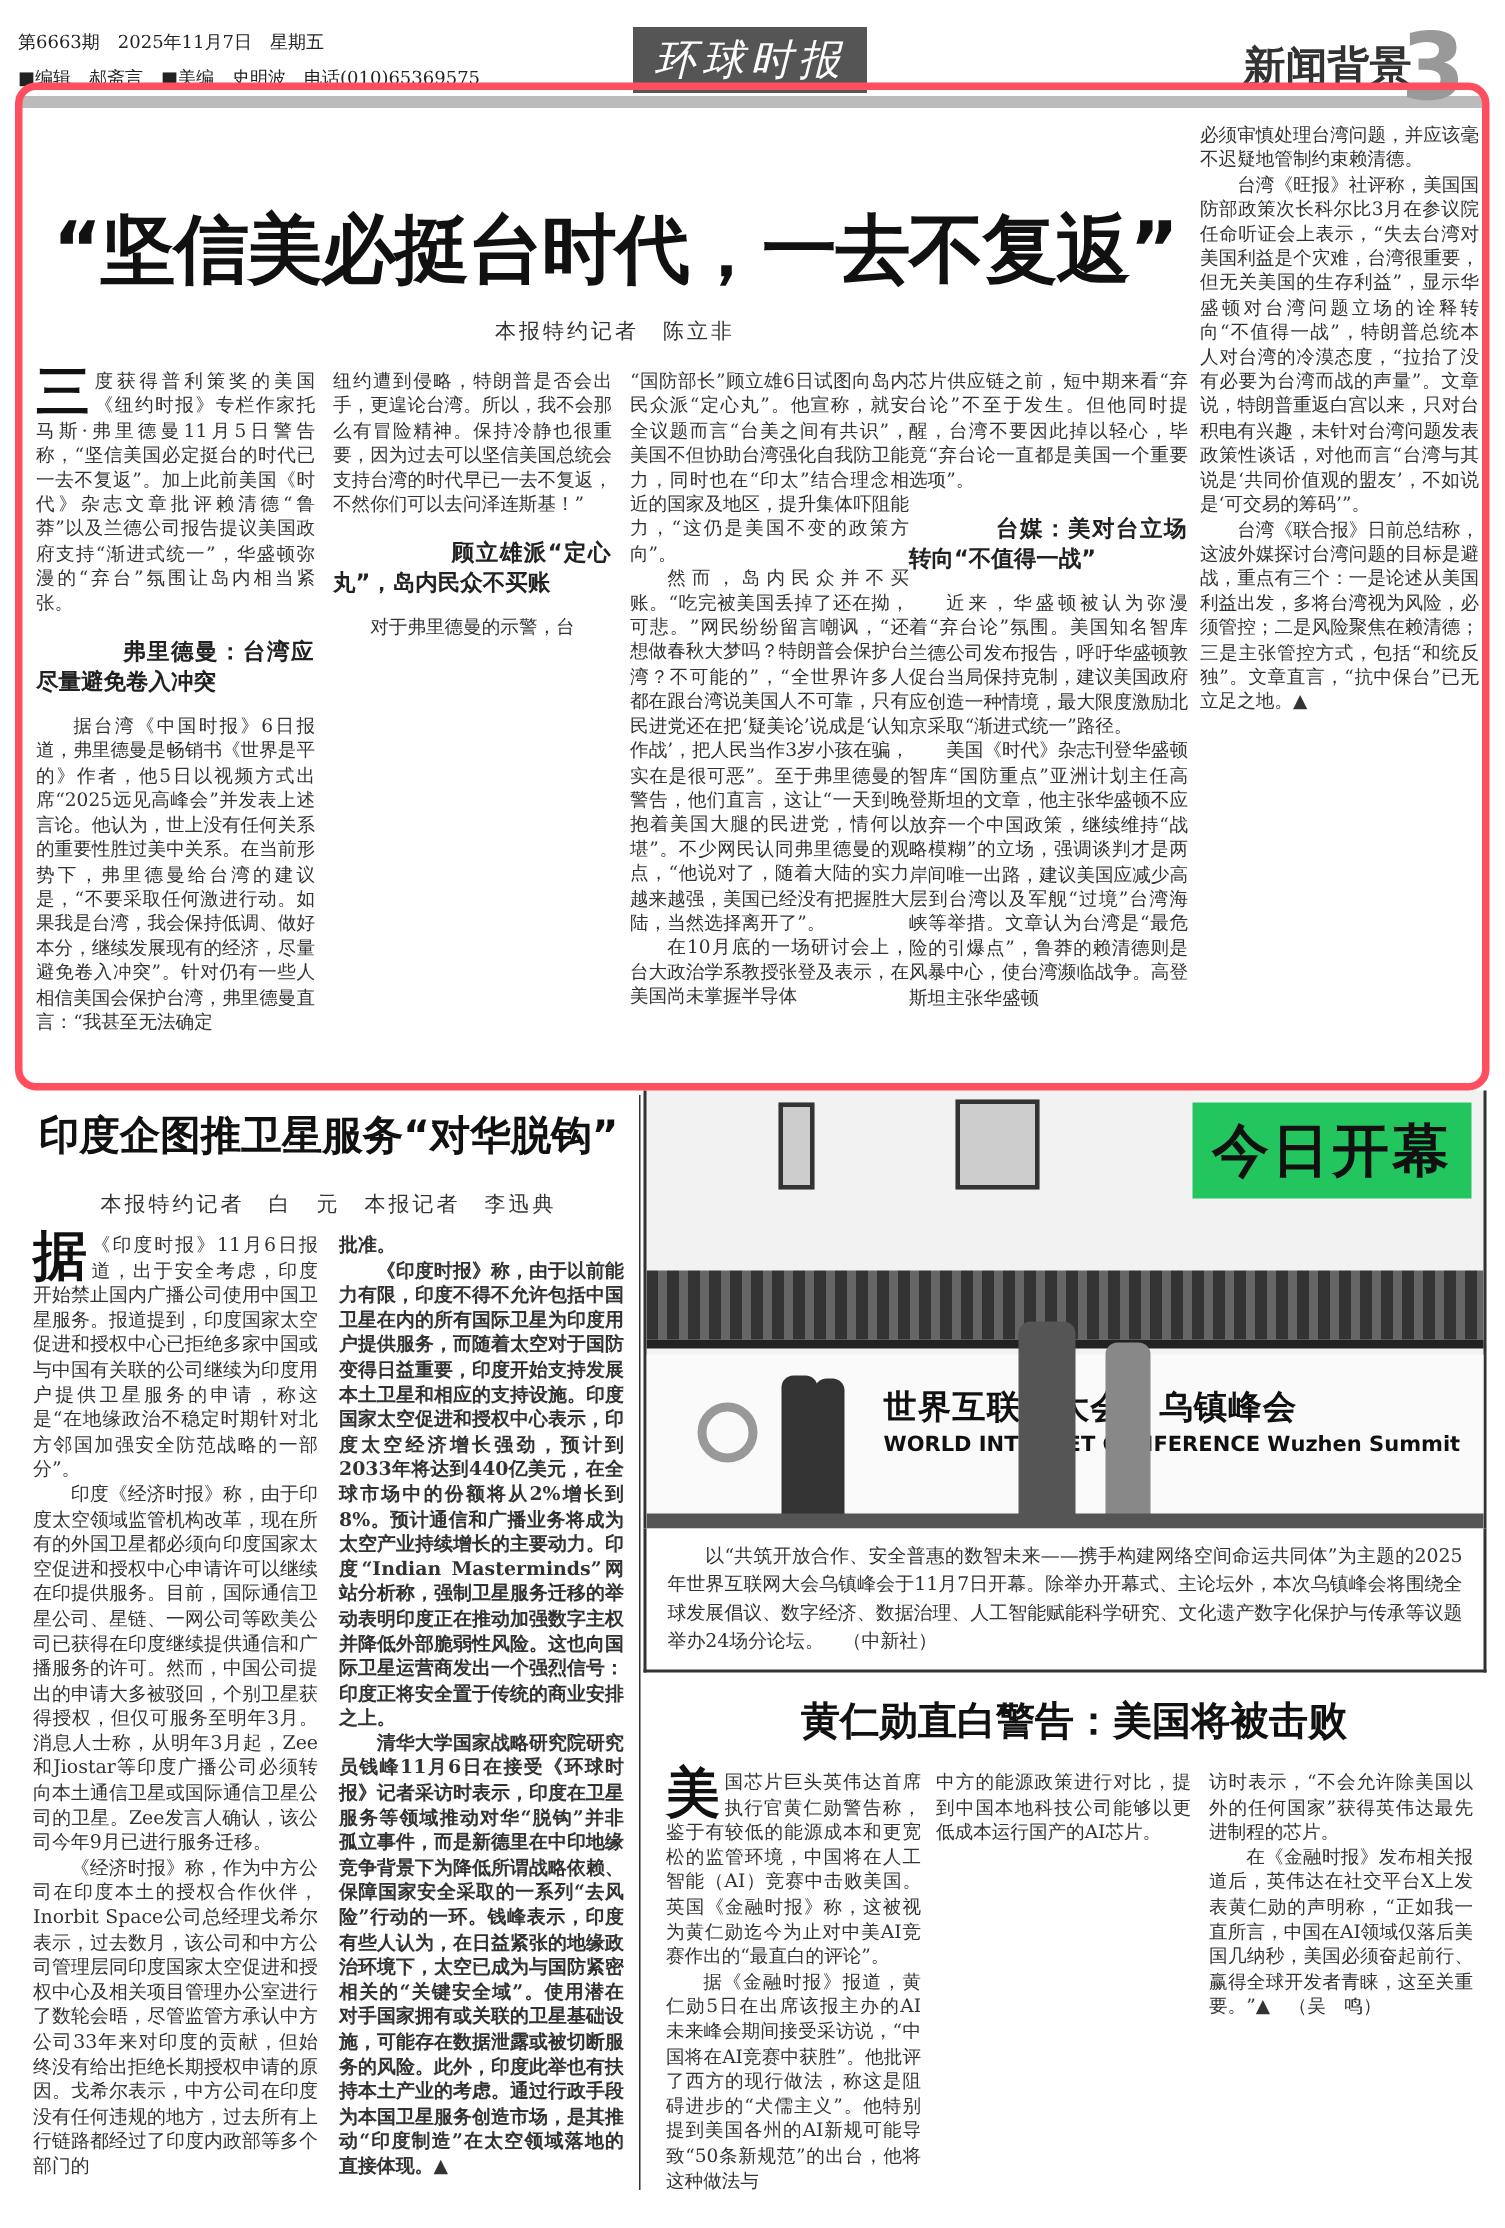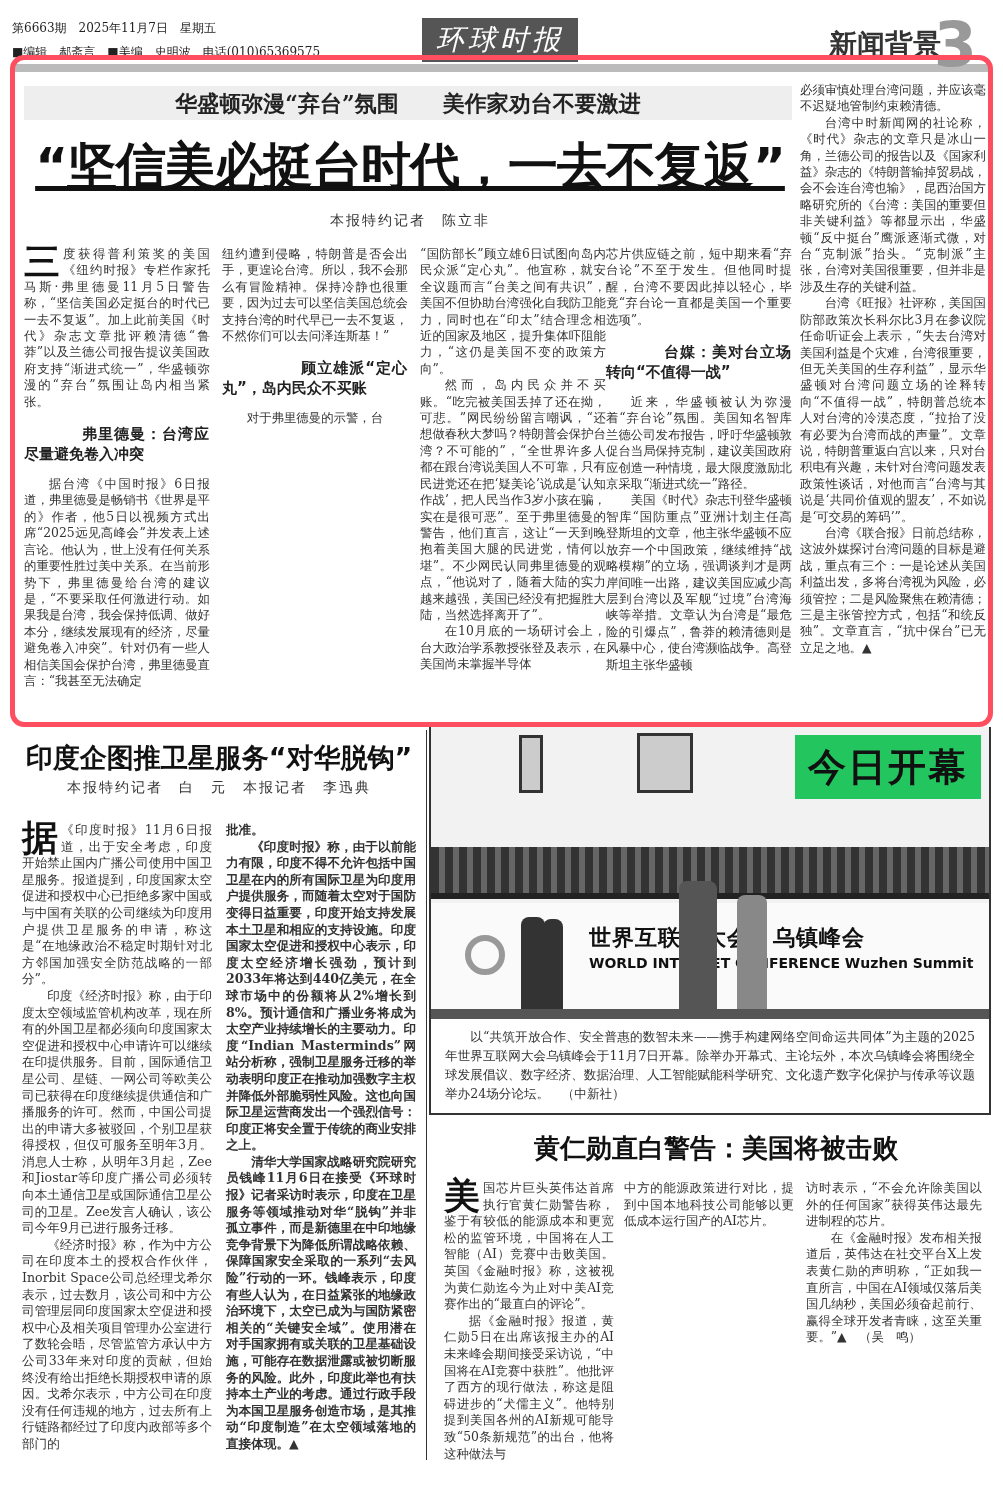--- a/index.html
+++ b/index.html
@@ -18,40 +18,40 @@
 
   
   .highlight { position: absolute; left: 10px; top: 55px; width: 983px; height: 672px; border: 5px solid #ff4e5f; border-radius: 14px; pointer-events: none; z-index: 5; }
 
   
   .top-article { position: absolute; left: 20px; top: 72px; width: 970px; height: 650px; }
   .kicker { position: absolute; left: 4px; top: 14px; width: 768px; height: 34px; background: #eee; text-align: center;
     font-size: 22px; font-weight: bold; line-height: 34px; color: #222; }
   .kicker span + span { margin-left: 44px; }
   .headline { position: absolute; left: 0; top: 56px; width: 780px; text-align: center; font-family: "DejaVu Sans", sans-serif;
-    font-weight: bold; font-size: 50px; line-height: 76px; color: #111; letter-spacing: -1px; text-decoration: underline; }
+    font-weight: bold; font-size: 50px; line-height: 76px; color: #111; letter-spacing: -1px; }
   .byline { position: absolute; left: 0; top: 140px; width: 780px; text-align: center; font-size: 14px; letter-spacing: 2px; color: #333; }
 
   .col { position: absolute; font-size: 12.4px; line-height: 16.4px; text-align: justify; color: #333; }
   .col p { text-indent: 2em; }
   .col p.noindent { text-indent: 0; }
   .dropcap { float: left; font-size: 36px; line-height: 32px; font-weight: bold; margin-right: 3px; font-family: "DejaVu Sans", sans-serif; color: #111; }
   .subhead { font-family: "DejaVu Sans", sans-serif; font-weight: bold; font-size: 15px; line-height: 20px; color: #222; margin: 14px 0 12px 0; text-indent: 0; }
   .subhead .l1 { display: block; text-align: right; letter-spacing: 1px; }
 
   .c1 { left: 4px; top: 174px; width: 186px; }
   .c2 { left: 202px; top: 174px; width: 186px; }
   .c3 { left: 400px; top: 174px; width: 186px; }
   .c4 { left: 586px; top: 174px; width: 186px; }
   .c5 { left: 780px; top: 10px; width: 186px; }
 
   
   .india { position: absolute; left: 14px; top: 726px; width: 410px; height: 750px; }
   .india-head { position: absolute; left: 0; top: 12px; width: 410px; text-align: center; font-family: "DejaVu Sans", sans-serif; font-weight: bold; font-size: 27px; line-height: 40px; color: #111; }
-  .india-by { position: absolute; left: 0; top: 53px; width: 410px; text-align: center; font-size: 14px; letter-spacing: 2px; color: #333; }
+  .india-by { position: absolute; left: 0; top: 68px; width: 410px; text-align: center; font-size: 14px; letter-spacing: 2px; color: #333; }
   .ic1 { left: 8px; top: 96px; width: 190px; }
   .ic2 { left: 212px; top: 96px; width: 190px; font-weight: bold; }
   .india .col { font-size: 12.6px; line-height: 16.6px; }
   .vline { position: absolute; left: 426px; top: 730px; width: 1px; height: 730px; background: #333; }
 
   
   .photo { position: absolute; left: 429px; top: 727px; width: 562px; height: 292px; background: #f2f2f2; overflow: hidden; border-left: 2px solid #333; border-right: 2px solid #333; }
   .photo .win1 { position: absolute; left: 88px; top: 8px; width: 24px; height: 58px; border: 3px solid #333; background: #ccc; }
   .photo .win2 { position: absolute; left: 206px; top: 6px; width: 56px; height: 60px; border: 3px solid #333; background: #ccc; }
   .photo .roof { position: absolute; left: 0; top: 120px; width: 562px; height: 52px; background: repeating-linear-gradient(90deg, #333 0 8px, #666 8px 14px); border-bottom: 6px solid #222; }
@@ -77,23 +77,20 @@
 <header class="mast">
   <div class="mast-meta1">第6663期　2025年11月7日　星期五</div>
   <div class="mast-meta2">■编辑　郝斋言　■美编　史明波　电话(010)65369575</div>
   <div class="mast-rule"></div>
   <div class="mast-logo">环球时报</div>
   <div class="mast-section">新闻背景</div>
   <div class="mast-num">3</div>
 </header>
 
 <article class="top-article">
-  <div class="kicker">
-    <span>华盛顿弥漫“弃台”氛围</span><span>美作家劝台不要激进</span>
-  </div>
   <h1 class="headline">“坚信美必挺台时代，一去不复返”</h1>
   <div class="byline">本报特约记者　陈立非</div>
 
   <div class="col c1">
     <p class="noindent"><span class="dropcap">三</span><span>度获得普利策奖的美国《纽约时报》专栏作家托马斯·弗里德曼11月5日警告称，“坚信美国必定挺台的时代已一去不复返”。加上此前美国《时代》杂志文章批评赖清德“鲁莽”以及兰德公司报告提议美国政府支持“渐进式统一”，华盛顿弥漫的“弃台”氛围让岛内相当紧张。</span></p>
     <div class="subhead">
       <span class="l1">弗里德曼：台湾应</span>
       <span>尽量避免卷入冲突</span>
     </div>
     <p>据台湾《中国时报》6日报道，弗里德曼是畅销书《世界是平的》作者，他5日以视频方式出席“2025远见高峰会”并发表上述言论。他认为，世上没有任何关系的重要性胜过美中关系。在当前形势下，弗里德曼给台湾的建议是，“不要采取任何激进行动。如果我是台湾，我会保持低调、做好本分，继续发展现有的经济，尽量避免卷入冲突”。针对仍有一些人相信美国会保护台湾，弗里德曼直言：“我甚至无法确定</p>
@@ -119,21 +116,20 @@
     <div class="subhead">
       <span class="l1">台媒：美对台立场</span>
       <span>转向“不值得一战”</span>
     </div>
     <p>近来，华盛顿被认为弥漫着“弃台论”氛围。美国知名智库兰德公司发布报告，呼吁华盛顿敦促台当局保持克制，建议美国政府应创造一种情境，最大限度激励北京采取“渐进式统一”路径。</p>
     <p>美国《时代》杂志刊登华盛顿智库“国防重点”亚洲计划主任高登斯坦的文章，他主张华盛顿不应放弃一个中国政策，继续维持“战略模糊”的立场，强调谈判才是两岸间唯一出路，建议美国应减少高层到台湾以及军舰“过境”台湾海峡等举措。文章认为台湾是“最危险的引爆点”，鲁莽的赖清德则是风暴中心，使台湾濒临战争。高登斯坦主张华盛顿</p>
   </div>
 
   <div class="col c5">
     <p class="noindent">必须审慎处理台湾问题，并应该毫不迟疑地管制约束赖清德。</p>
-    <p>台湾中时新闻网的社论称，《时代》杂志的文章只是冰山一角，兰德公司的报告以及《国家利益》杂志的《特朗普输掉贸易战，会不会连台湾也输》，昆西治国方略研究所的《台湾：美国的重要但非关键利益》等都显示出，华盛顿“反中挺台”鹰派逐渐式微，对台“克制派”抬头。“克制派”主张，台湾对美国很重要，但并非是涉及生存的关键利益。</p>
     <p>台湾《旺报》社评称，美国国防部政策次长科尔比3月在参议院任命听证会上表示，“失去台湾对美国利益是个灾难，台湾很重要，但无关美国的生存利益”，显示华盛顿对台湾问题立场的诠释转向“不值得一战”，特朗普总统本人对台湾的冷漠态度，“拉抬了没有必要为台湾而战的声量”。文章说，特朗普重返白宫以来，只对台积电有兴趣，未针对台湾问题发表政策性谈话，对他而言“台湾与其说是‘共同价值观的盟友’，不如说是‘可交易的筹码’”。</p>
     <p>台湾《联合报》日前总结称，这波外媒探讨台湾问题的目标是避战，重点有三个：一是论述从美国利益出发，多将台湾视为风险，必须管控；二是风险聚焦在赖清德；三是主张管控方式，包括“和统反独”。文章直言，“抗中保台”已无立足之地。▲</p>
   </div>
 </article>
 
 <div class="highlight"></div>
 
 <article class="india">
   <h2 class="india-head">印度企图推卫星服务“对华脱钩”</h2>
   <div class="india-by">本报特约记者　白　元　本报记者　李迅典</div>

